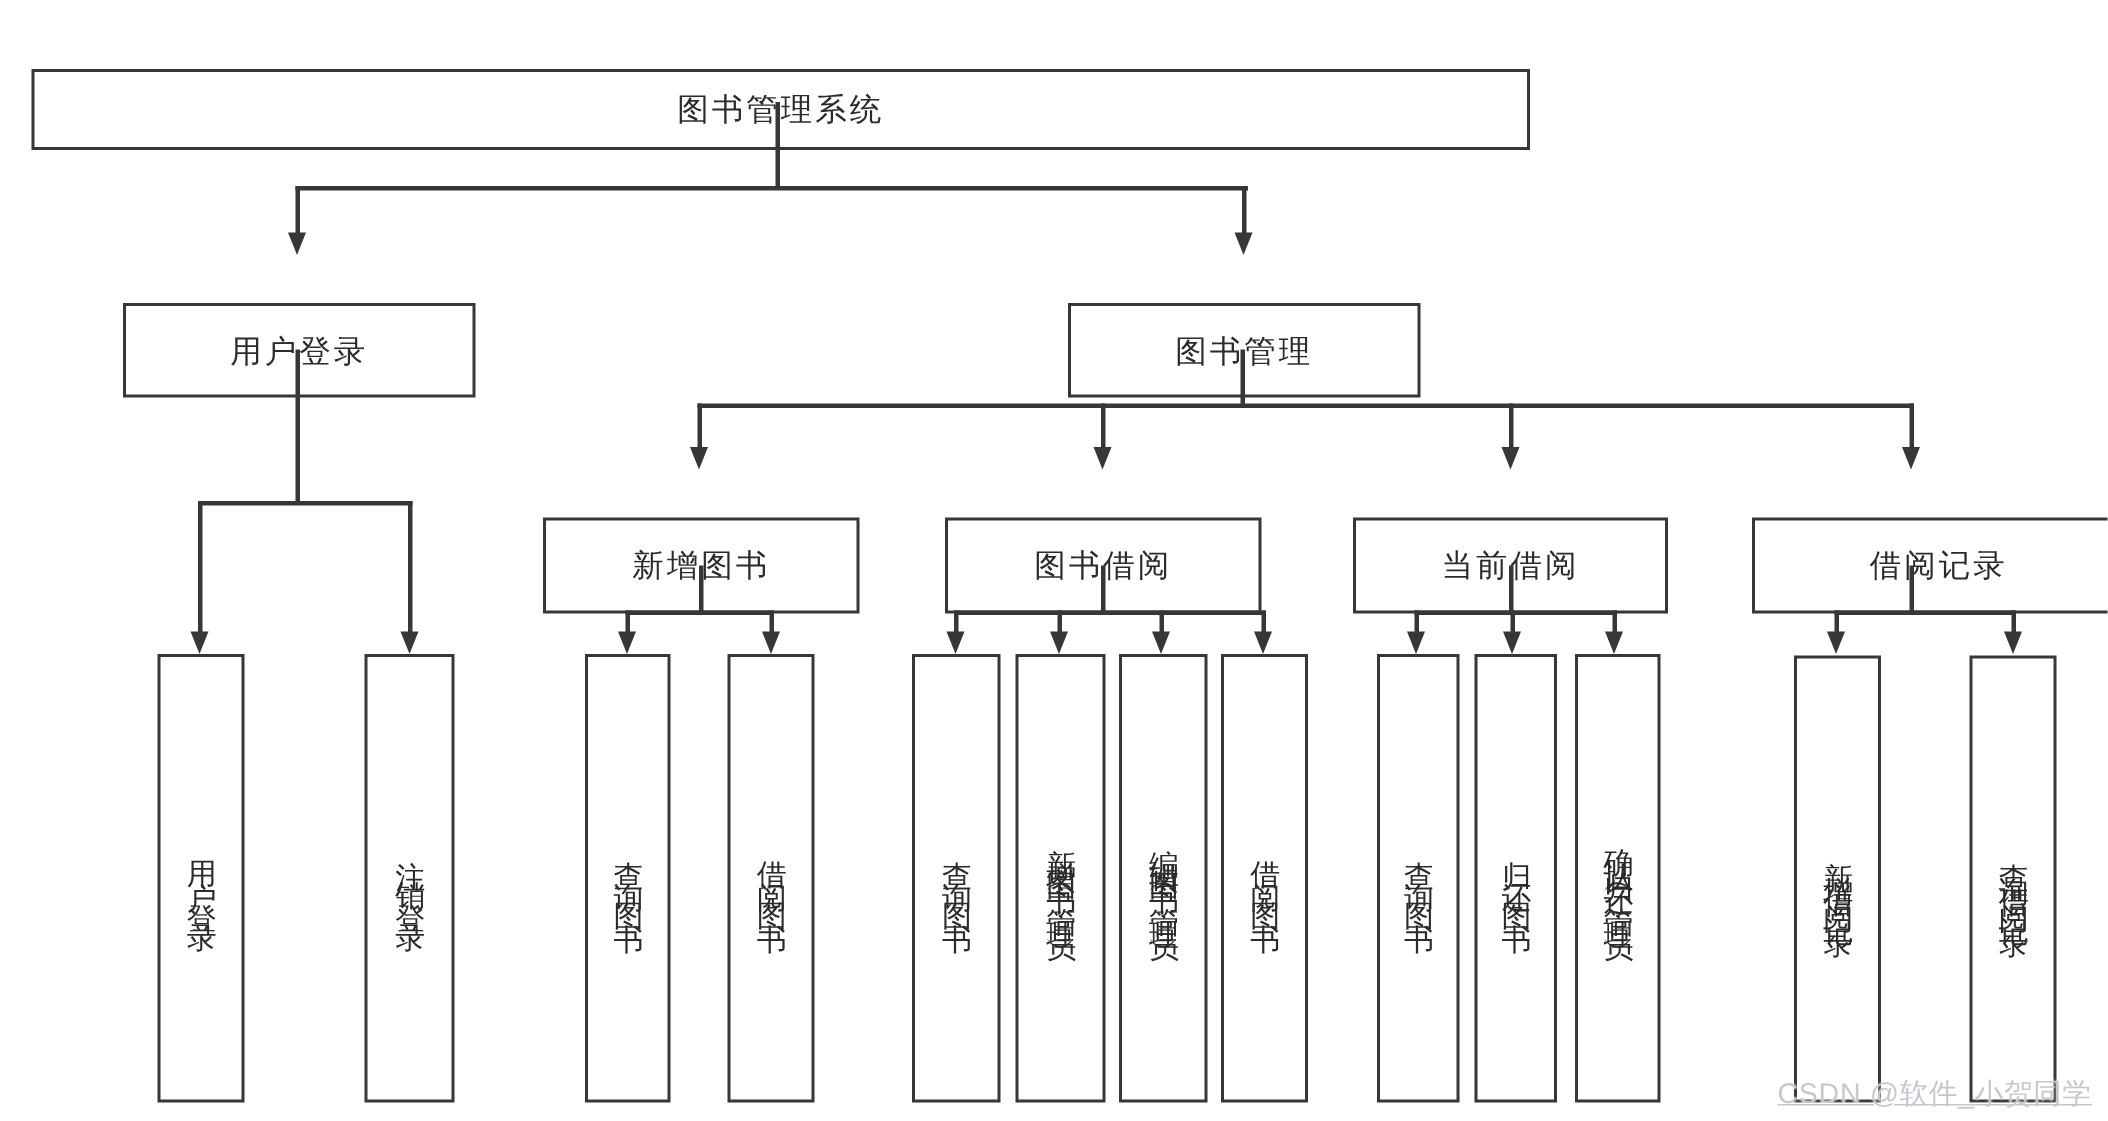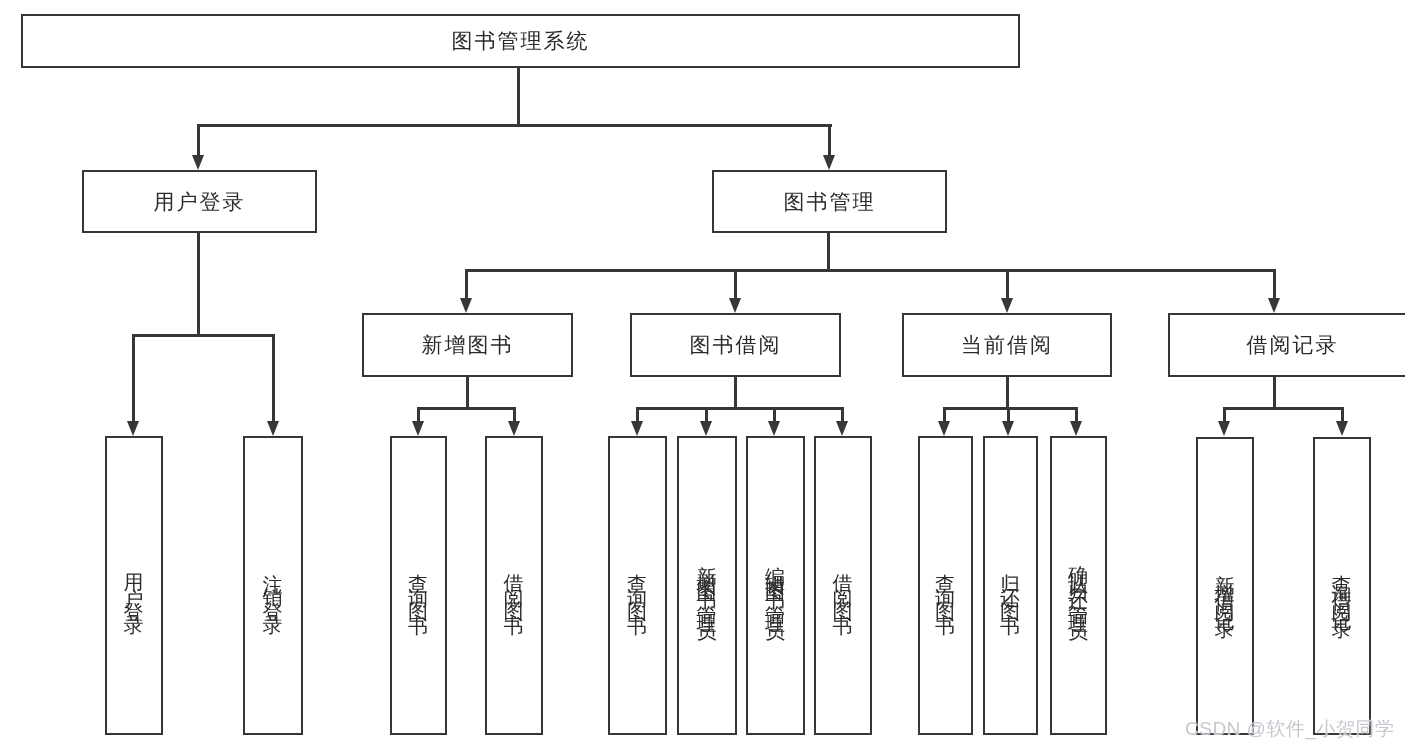--- a/index.html
+++ b/index.html
@@ -8,21 +8,21 @@
     --wm:#c4c8ce;
   }
   *{margin:0;padding:0;box-sizing:border-box;}
   body{background:#fff;font-family:"Liberation Sans","DejaVu Sans",sans-serif;}
   .stage{position:relative;width:1405px;height:747px;background:#fff;overflow:hidden;}
 
   
   .node{
     position:absolute;border:2.5px solid var(--line);background:#fff;
     display:flex;align-items:center;justify-content:center;
-    color:var(--text);font-size:21px;letter-spacing:2px;
+    color:var(--text);font-size:21px;letter-spacing:2px;margin-top:32px;
   }
   .leaf{
     position:absolute;border:2.5px solid var(--line);background:#fff;
     display:flex;align-items:center;justify-content:center;
     color:var(--text);font-size:20px;
   }
   .leaf span{
     writing-mode:vertical-rl;text-orientation:mixed;line-height:1;
     white-space:nowrap;
   }
@@ -35,21 +35,21 @@
   .hl{position:absolute;height:3px;background:var(--line);}
   .arrow{
     position:absolute;width:0;height:0;
     border-left:6.5px solid transparent;border-right:6.5px solid transparent;
     border-top:15px solid var(--line);
   }
 
   .watermark{
     position:absolute;left:1185px;top:716px;width:215px;
     font-size:19px;color:var(--wm);letter-spacing:0.5px;white-space:nowrap;
-    text-shadow:0 0 2px #ffffff;z-index:5;
+    text-shadow:0 0 2px #ffffff;z-index:5;text-decoration:underline;
   }
 </style>
 </head>
 <body>
 
 <div class="stage">
 
   <div class="node" style="left:21px;top:14px;width:999px;height:54px;">
     <span>图书管理系统</span>
   </div>

